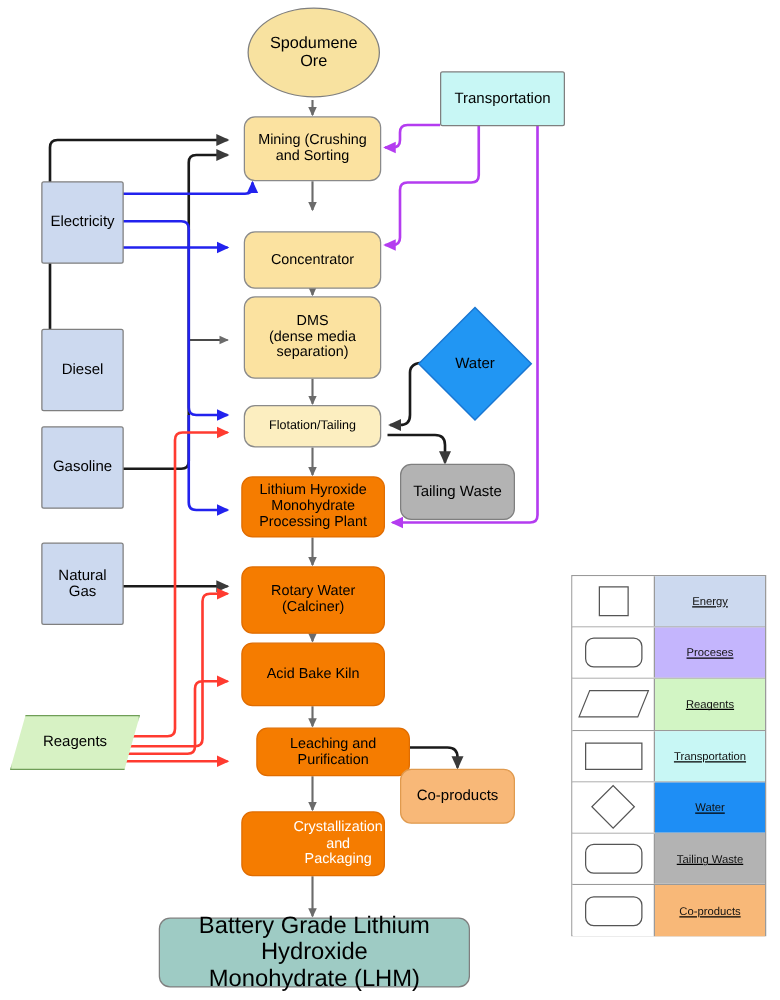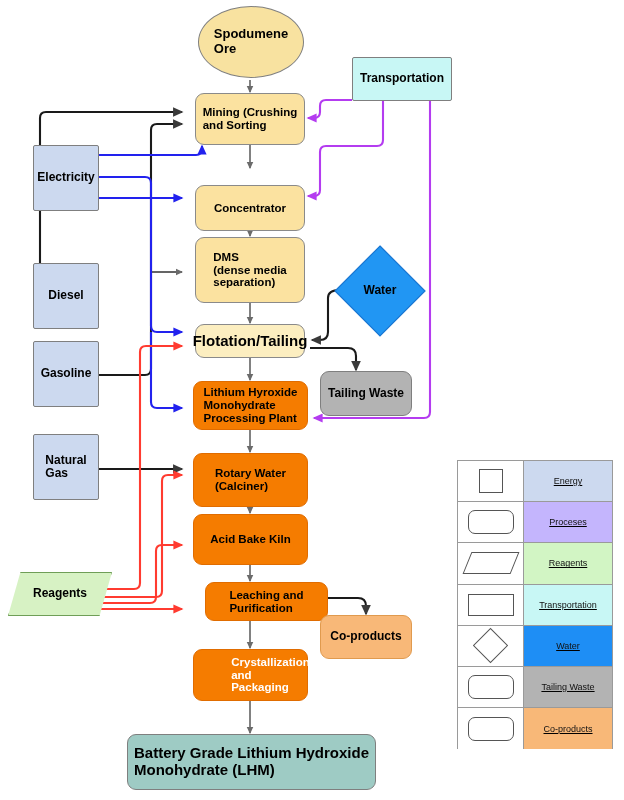--- a/index.html
+++ b/index.html
@@ -23,21 +23,22 @@
     width: 624px;
     height: 800px;
     pointer-events: none;
   }
   .node {
     position: absolute;
     box-sizing: border-box;
     display: flex;
     align-items: center;
     justify-content: center;
-    font-weight: bold;
+    text-align: center;
+    font-weight: normal;
     color: #000000;
     line-height: 1.12;
     white-space: pre-line;
     z-index: 5;
   }
   .n-ore {
     background: #f8e2a0;
     border: 1.4px solid #7f7f7f;
     border-radius: 50%;
     font-size: 13px;
@@ -45,21 +46,21 @@
   .n-mining {
     background: #fbe2a0;
     border: 1.4px solid #8a8a8a;
     border-radius: 9px;
     font-size: 11.5px;
   }
   .n-flot {
     background: #fceec0;
     border: 1.4px solid #8a8a8a;
     border-radius: 9px;
-    font-size: 15px;
+    font-size: 10px;
   }
   .n-proc-dark {
     background: #f57c00;
     border: 1.4px solid #e06c00;
     border-radius: 9px;
     font-size: 11.5px;
   }
   .n-proc-dark.white-text { color: #ffffff; padding-left: 40px; }
   .n-energy {
     background: #ccd9ef;
@@ -82,21 +83,21 @@
   .n-coprod {
     background: #f8b878;
     border: 1.4px solid #e09a4e;
     border-radius: 9px;
     font-size: 12px;
   }
   .n-final {
     background: #9ecbc4;
     border: 1.4px solid #7f7f7f;
     border-radius: 9px;
-    font-size: 15px;
+    font-size: 19px;
   }
   .n-reagents {
     background: #d7f2c4;
     border: 1.4px solid #6f9e57;
     font-size: 12px;
     clip-path: polygon(12% 0%, 100% 0%, 88% 100%, 0% 100%);
   }
   .n-water {
     background: #2196f3;
     border: none;

